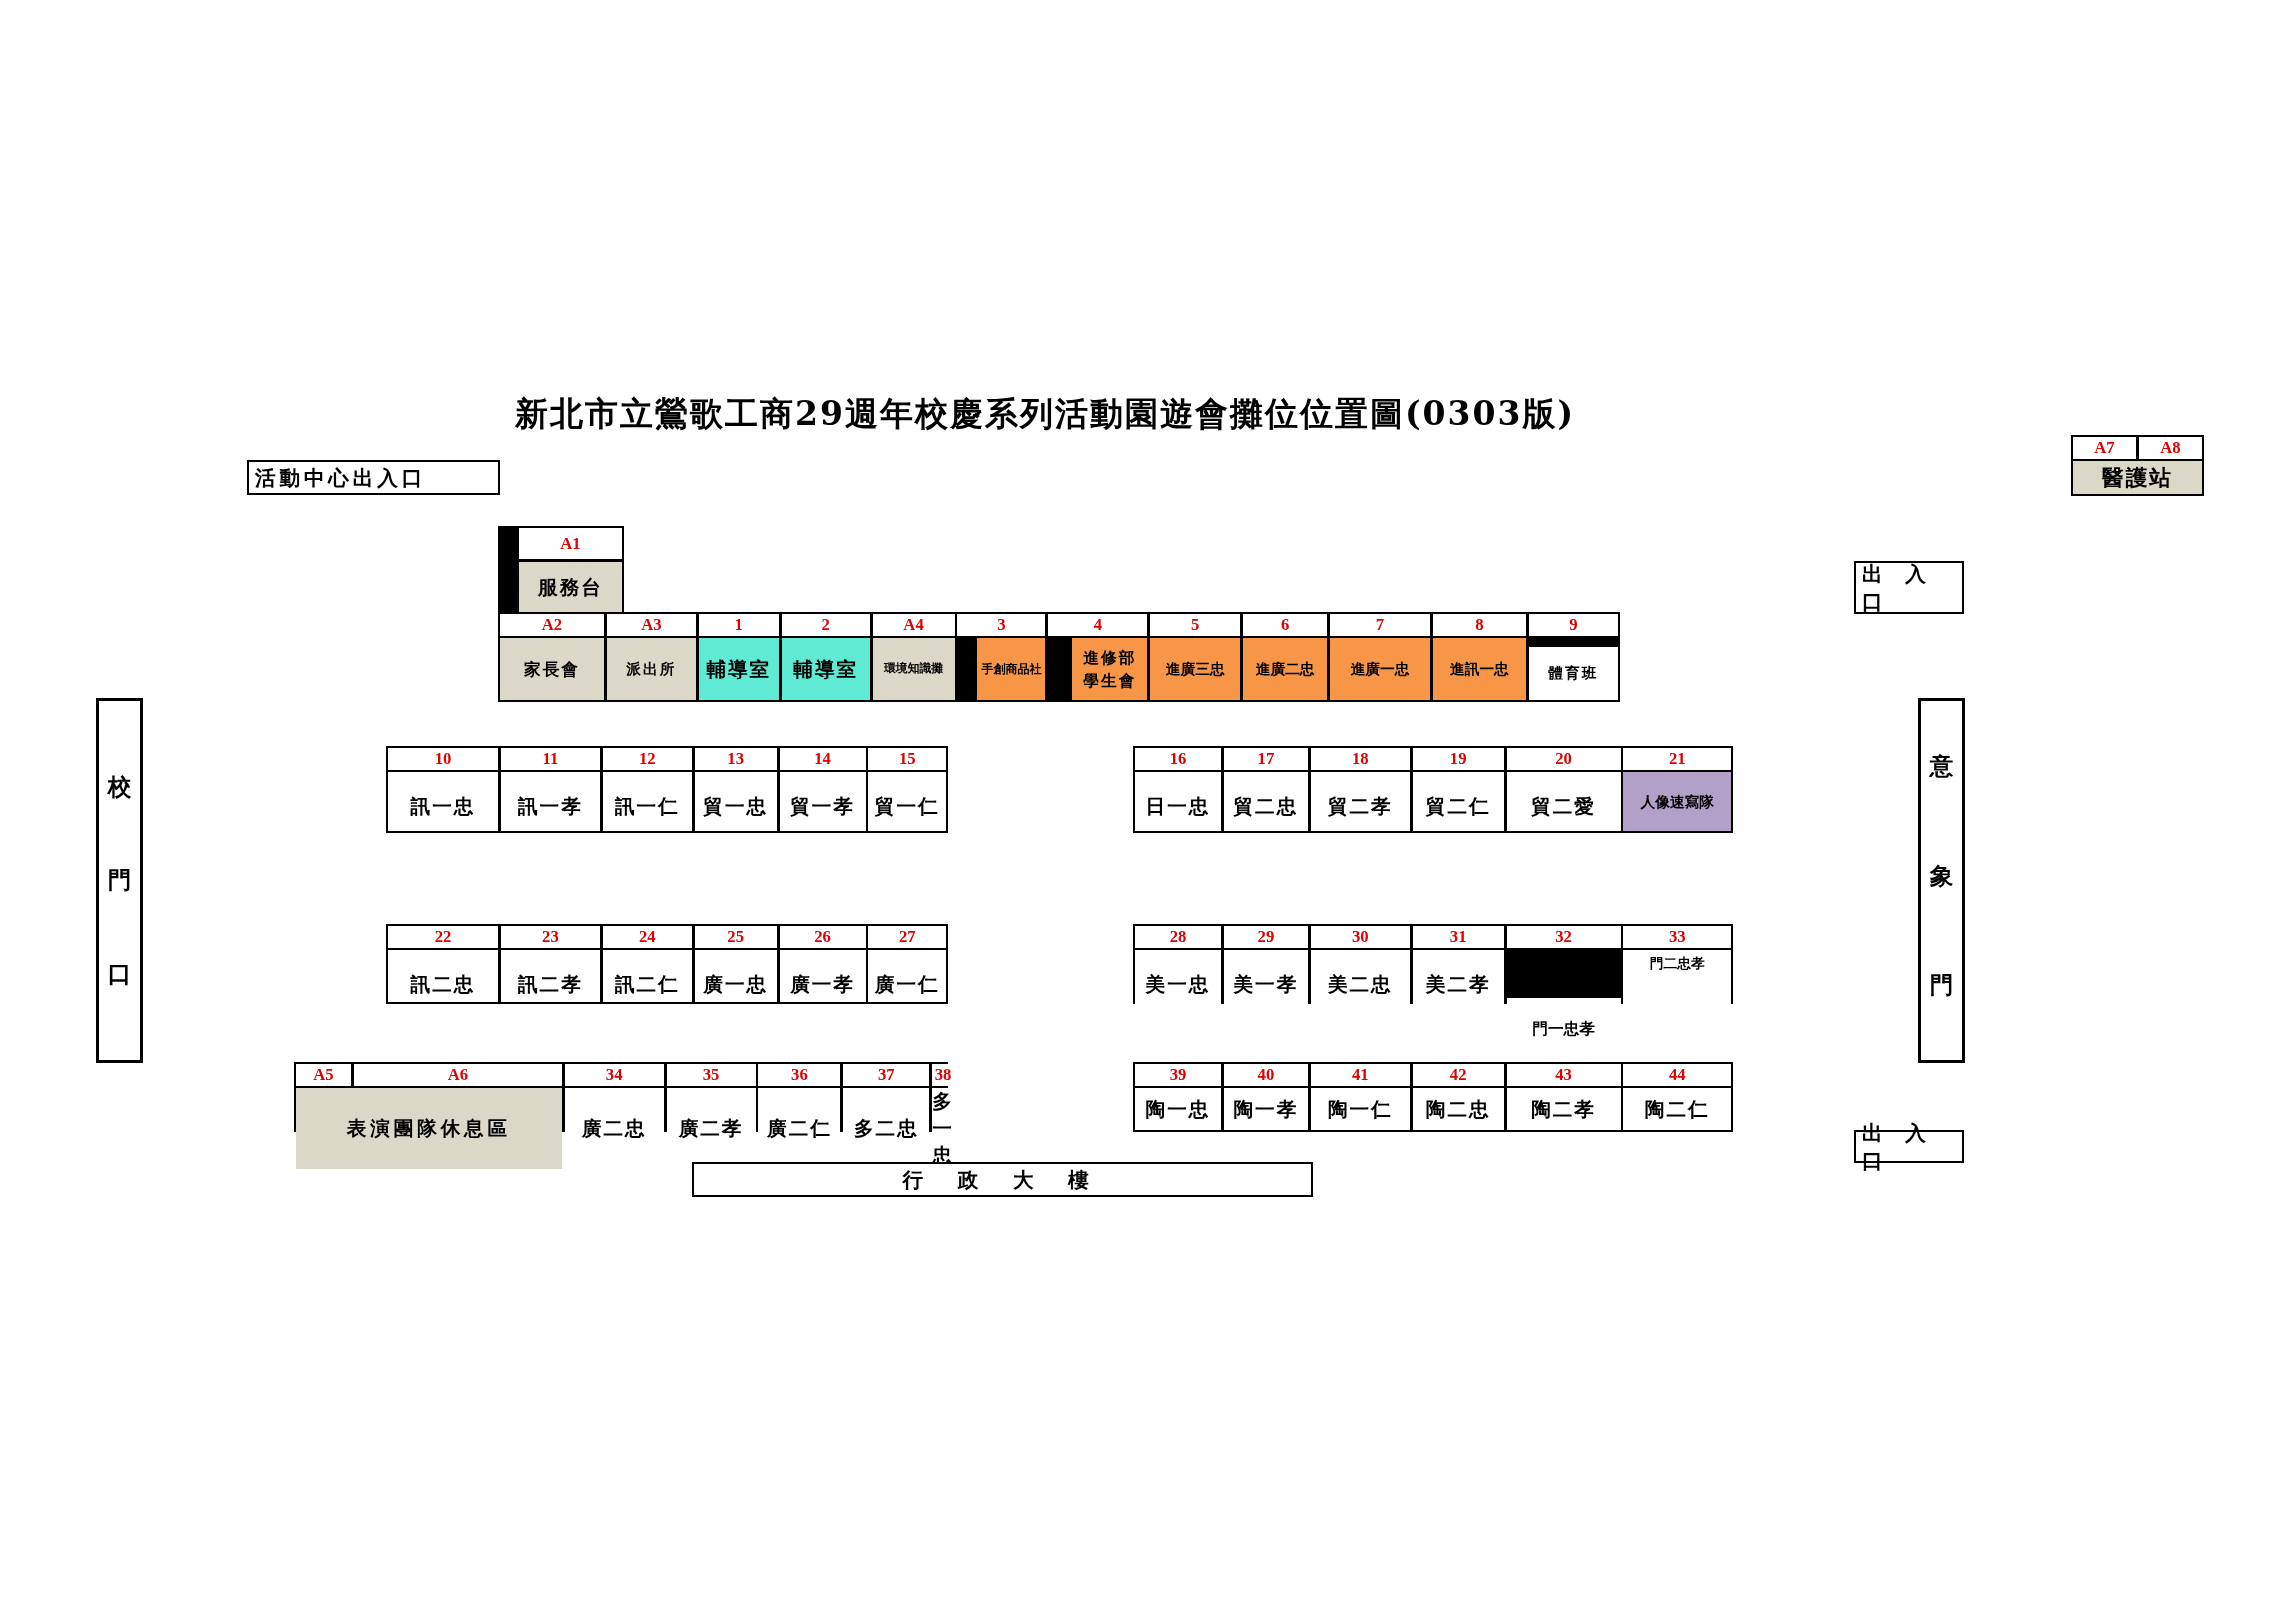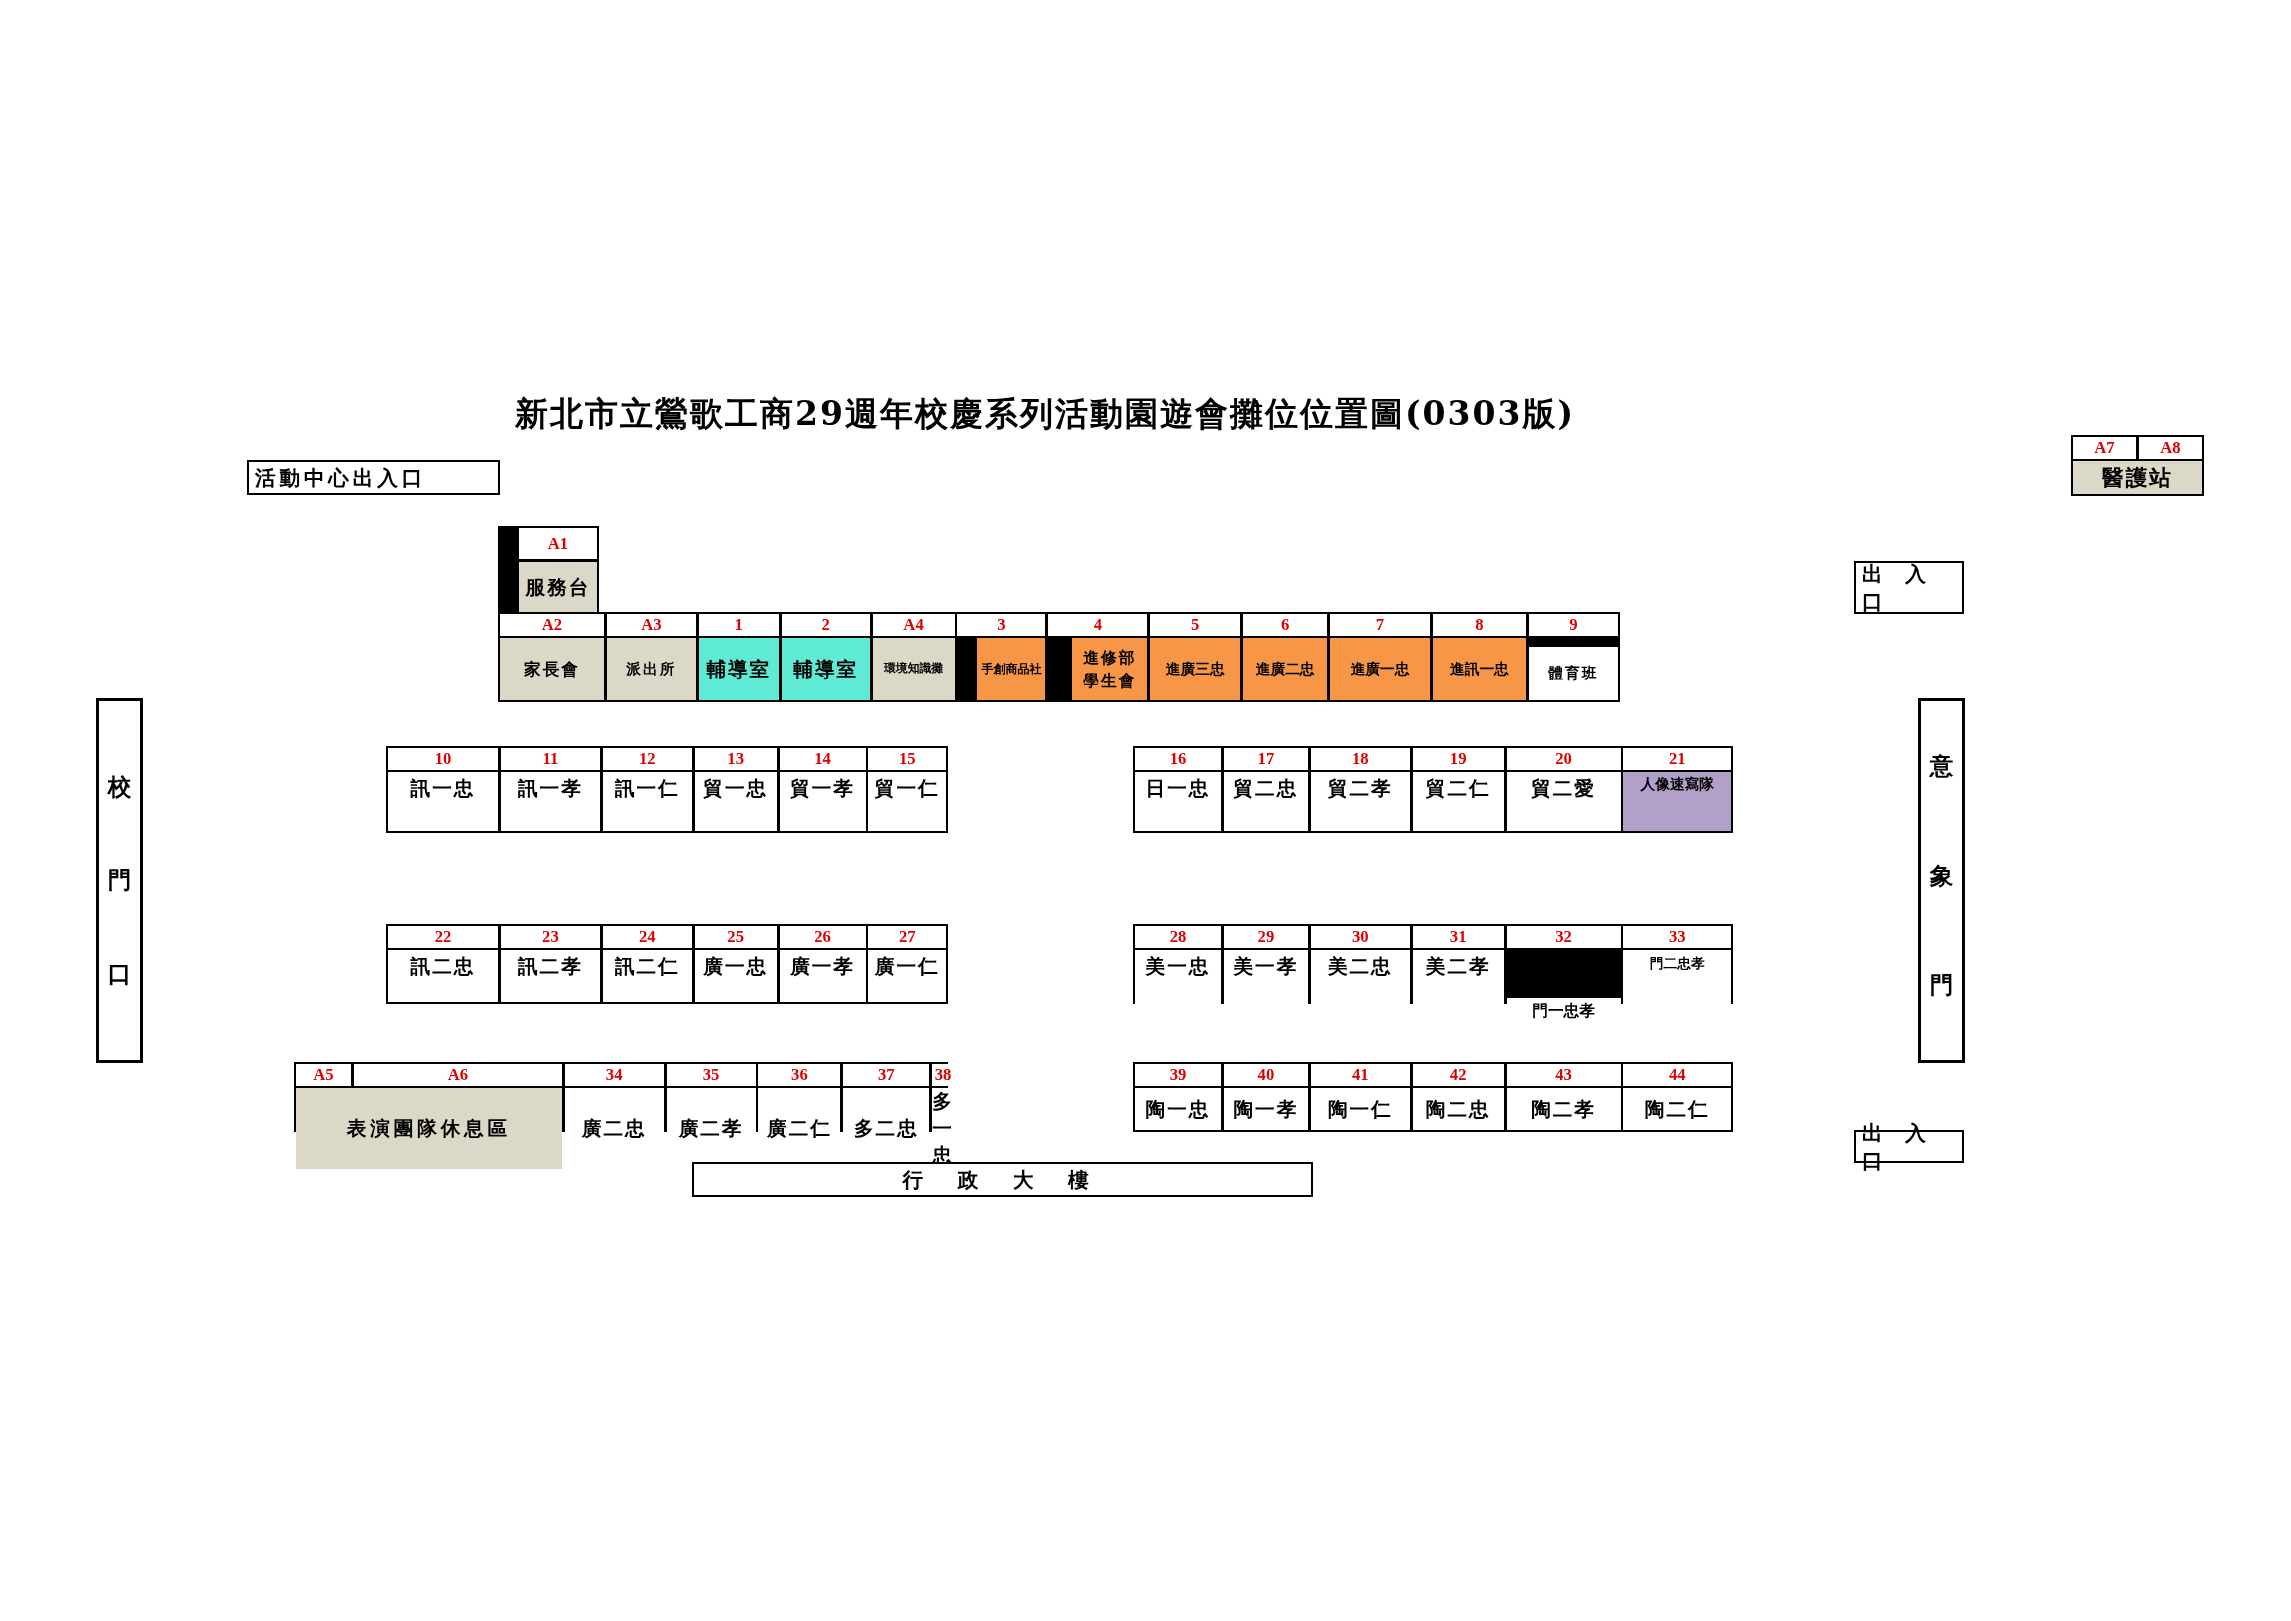--- a/index.html
+++ b/index.html
@@ -12,21 +12,21 @@
     .vbox { border: 3.9px solid #000; background: #fff; display: flex; flex-direction: column;
             align-items: center; justify-content: space-around; padding: 39px 0; }
     .vchar { font-size: 23.5px; font-weight: bold; }
     .grid { display: grid; border: 2.9px solid #000; background: #000; gap: 2.9px; }
     .num { background: #fff; color: #e00000; font-weight: bold; font-size: 16.7px;
            display: flex; align-items: center; justify-content: center;
            font-family: "Liberation Serif", serif; }
     .cell { background: #fff; display: flex; justify-content: center;
             font-weight: bold; font-size: 19.6px; letter-spacing: 2px; text-align: center; }
     .cell.mid { align-items: center; }
-    .cell.top { align-items: flex-start; padding-top: 3px; }
+    .cell.top { align-items: flex-start; padding-top: 21px; }
     .cell.small { font-size: 13.7px; letter-spacing: 0; }
     .cell.two { font-size: 15.7px; line-height: 23.5px; margin-left: 24px; }
     .beige { background: #dcd8c8; }
     .blue { background: #5eead4; }
     .orange { background: #f79646; }
     .purple { background: #b1a0c7; }
     .center-label { justify-content: center; padding-left: 0; letter-spacing: 13.7px; }
   </style>
 </head>
 <body>
@@ -56,21 +56,21 @@
   <span class="vchar">門</span>
   <span class="vchar">口</span>
 </div>
 
 <div class="abs vbox" style="left:1918px; top:698px; width:47px; height:365px; padding:9.8px 0 19.6px;">
   <span class="vchar">意</span>
   <span class="vchar">象</span>
   <span class="vchar">門</span>
 </div>
 
-<div class="abs grid" style="left:498px; top:526px; width:101px; height:90px; grid-template-rows:31px 1fr;padding-left:19px;">
+<div class="abs grid" style="left:498px; top:526px; width:126px; height:90px; grid-template-rows:31px 1fr;padding-left:19px;">
   <div class="num">A1</div>
   <div class="cell mid beige">服務台</div>
 </div>
 
 <div class="abs grid" style="left:498px; top:612px; width:1122px; height:90px; grid-template-columns:104px 89px 80px 88px 82px 88px 99px 90px 84px 100px 93px 1fr; grid-template-rows:21.6px 1fr;">
   <div class="num">A2</div>
   <div class="num">A3</div>
   <div class="num">1</div>
   <div class="num">2</div>
   <div class="num">A4</div>

